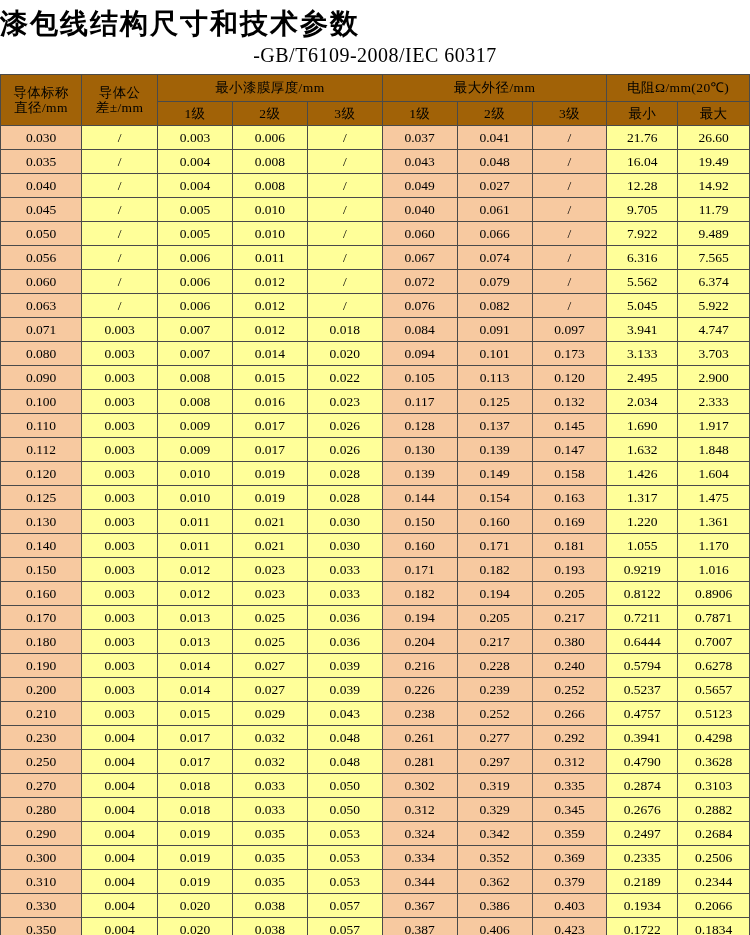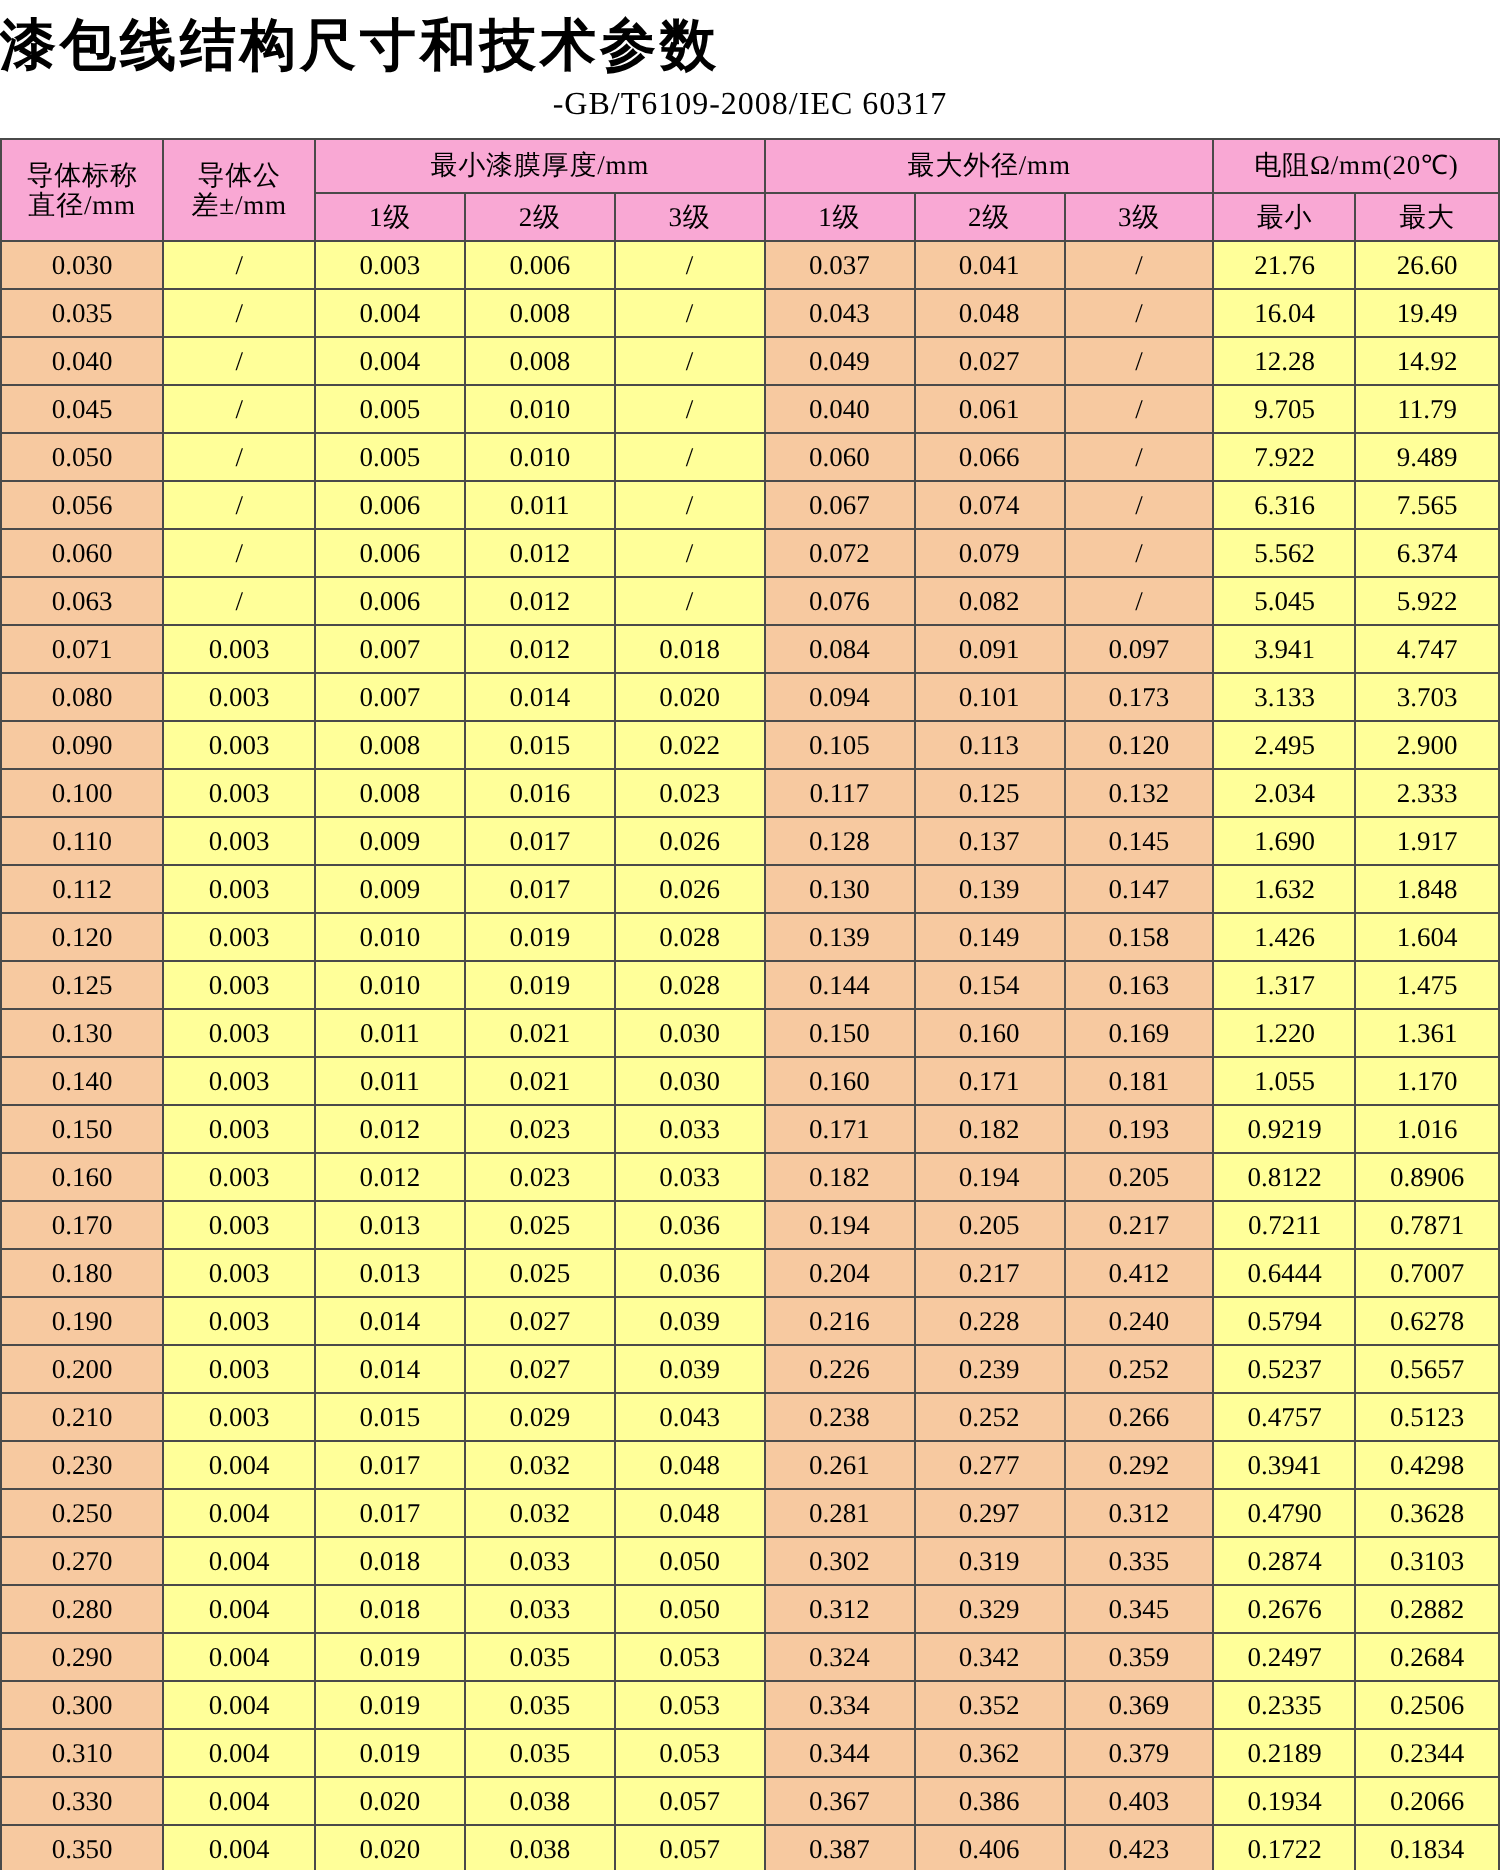--- a/index.html
+++ b/index.html
@@ -21,21 +21,21 @@
     font-size: 28px;
     font-weight: bold;
     color: #000;
     letter-spacing: 2px;
     padding-top: 8px;
     line-height: 1.15;
   }
   .subtitle {
     text-align: center;
     font-family: "Liberation Serif", serif;
-    font-size: 16px;
+    font-size: 20px;
     color: #000;
     padding-top: 4px;
     padding-bottom: 7px;
     letter-spacing: 0.5px;
   }
   table.spec {
     border-collapse: collapse;
     width: 750px;
     table-layout: fixed;
     font-family: "Liberation Serif", serif;
@@ -46,21 +46,21 @@
     vertical-align: middle;
     font-size: 13.5px;
     color: #000;
     padding: 0;
     height: 23px;
     line-height: 23px;
     font-weight: normal;
     white-space: nowrap;
   }
   thead th {
-    background: #f9a8d4;
+    background: #a16207;
     font-weight: normal;
     font-size: 14px;
     letter-spacing: 0.4px;
   }
   thead th.grouphead {
     height: 26px;
     line-height: 26px;
     margin-top: 19px;
   }
   thead th.tall {
@@ -385,21 +385,21 @@
           <td class="cell-b">0.7871</td>
         </tr>
         <tr>
           <td class="cell-a">0.180</td>
           <td class="cell-b">0.003</td>
           <td class="cell-b">0.013</td>
           <td class="cell-b">0.025</td>
           <td class="cell-b">0.036</td>
           <td class="cell-a">0.204</td>
           <td class="cell-a">0.217</td>
-          <td class="cell-a">0.412</td>
+          <td class="cell-a">0.380</td>
           <td class="cell-b">0.6444</td>
           <td class="cell-b">0.7007</td>
         </tr>
         <tr>
           <td class="cell-a">0.190</td>
           <td class="cell-b">0.003</td>
           <td class="cell-b">0.014</td>
           <td class="cell-b">0.027</td>
           <td class="cell-b">0.039</td>
           <td class="cell-a">0.216</td>

